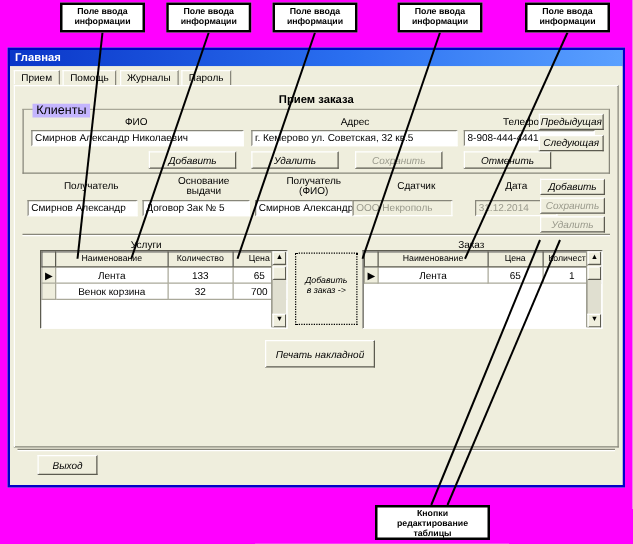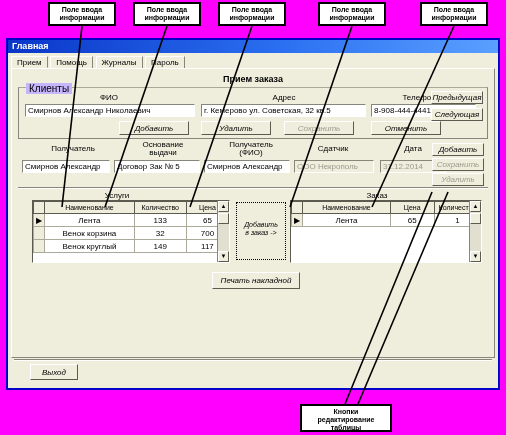--- a/index.html
+++ b/index.html
@@ -299,21 +299,21 @@
         <div class="fieldlabel" style="left:100px;top:0px;width:90px;white-space:pre-line;">Основание
 выдачи</div>
         <div class="fieldlabel" style="left:188px;top:0px;width:90px;white-space:pre-line;">Получатель
 (ФИО)</div>
         <div class="fieldlabel" style="left:275px;top:4px;width:80px;">Сдатчик</div>
         <div class="fieldlabel" style="left:360px;top:4px;width:70px;">Дата</div>
 
         <div class="tinput" style="left:4px;top:19px;width:88px;height:13px;">Смирнов Александр</div>
         <div class="tinput" style="left:96px;top:19px;width:86px;height:13px;">Договор Зак № 5</div>
         <div class="tinput" style="left:186px;top:19px;width:86px;height:13px;">Смирнов Александр</div>
-        <div class="tinput disabled" style="left:276px;top:19px;width:80px;height:13px;">ООО Некрополь</div>
+        <div class="tinput disabled" style="left:264px;top:19px;width:80px;height:13px;">ООО Некрополь</div>
         <div class="tinput disabled" style="left:362px;top:19px;width:66px;height:13px;">31.12.2014</div>
 
         <div class="btn" style="right:4px;top:2px;width:52px;height:13px;">Добавить</div>
         <div class="btn disabled" style="right:4px;top:17px;width:52px;height:13px;">Сохранить</div>
         <div class="btn disabled" style="right:4px;top:32px;width:52px;height:13px;">Удалить</div>
       </div>
 
       <div class="hrule" style="left:6px;top:118px;right:6px;"></div>
 
       <div class="gridtitle" style="left:60px;top:122px;width:90px;">Услуги</div>
@@ -333,26 +333,20 @@
             <td>Лента</td>
             <td>133</td>
             <td>65</td>
           </tr>
           <tr>
             <td class="rowmark"></td>
             <td>Венок корзина</td>
             <td>32</td>
             <td>700</td>
           </tr>
-          <tr>
-            <td class="rowmark"></td>
-            <td>Венок круглый</td>
-            <td>149</td>
-            <td>117</td>
-          </tr>
         </tbody>
           </table>
         <div class="scrollbar">
           <div class="sb-btn sb-up">▲</div>
           <div class="sb-thumb"></div>
           <div class="sb-btn sb-down">▼</div>
         </div>
       </div>
 
       <div class="btn dotted" style="left:224px;top:133px;width:50px;height:58px;white-space:pre-line;">Добавить
@@ -375,20 +369,20 @@
           </tr>
         </tbody>
           </table>
         <div class="scrollbar">
           <div class="sb-btn sb-up">▲</div>
           <div class="sb-thumb"></div>
           <div class="sb-btn sb-down">▼</div>
         </div>
       </div>
 
-      <div class="btn" style="left:200px;top:203px;width:88px;height:17px;">Печать накладной</div>
+      <div class="btn" style="left:200px;top:203px;width:88px;height:22px;">Печать накладной</div>
     </div>
 
     <div class="hrule" style="left:6px;bottom:27px;right:6px;"></div>
 
     <div class="btn" style="left:22px;bottom:8px;width:48px;height:16px;">Выход</div>
   </div>
 </div>
 
 </body></html>

